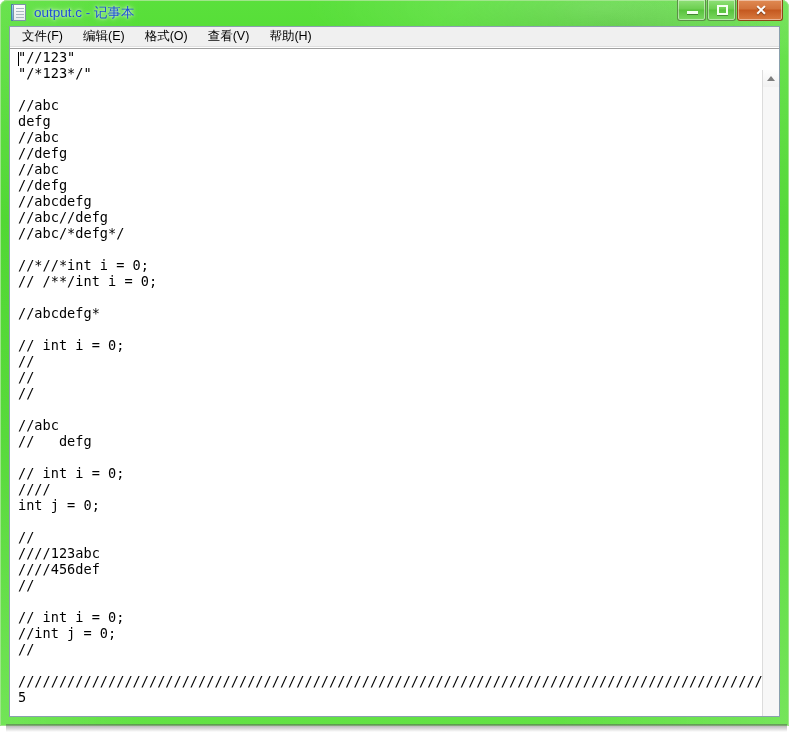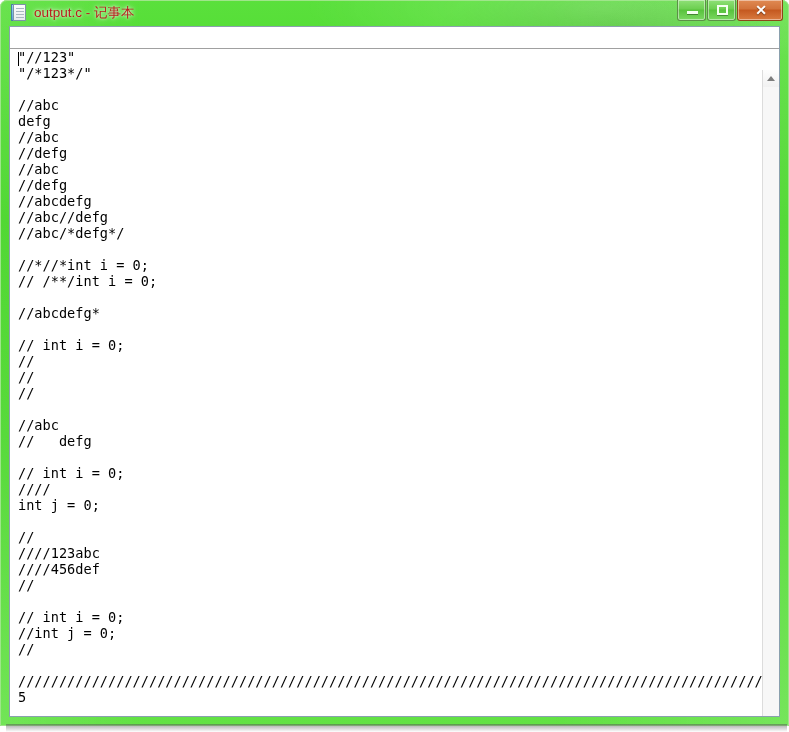--- a/index.html
+++ b/index.html
@@ -101,21 +101,21 @@
     left: 5px;
     width: 8px;
     height: 1px;
     background: #aab8c2;
   }
   .title-text {
     position: absolute;
     left: 34px;
     top: 4px;
     font-size: 13.5px;
-    color: #b91c1c;
+    color: #1d4ed8;
     font-family: "Liberation Sans", sans-serif;
     text-shadow: 0 0 3px rgba(255,255,255,0.85), 0 0 6px rgba(255,255,255,0.65);
     white-space: nowrap;
   }
 
   
   .caption-buttons {
     position: absolute;
     right: 6px;
     top: 0px;
@@ -310,20 +310,27 @@
         <div class="glyph-max"></div>
       </div>
       <div class="cbtn close">
         <div class="glyph-close">✕</div>
       </div>
     </div>
   </div>
 
   <div class="client">
 
+    <div class="menubar">
+      <div class="menu-item">文件(F)</div>
+      <div class="menu-item">编辑(E)</div>
+      <div class="menu-item">格式(O)</div>
+      <div class="menu-item">查看(V)</div>
+      <div class="menu-item">帮助(H)</div>
+    </div>
 
     <div class="editor-wrap">
       <div class="editor">
         <div class="caret"></div>
         <pre class="text">"//123"
 "/*123*/"
 
 //abc
 defg
 //abc

